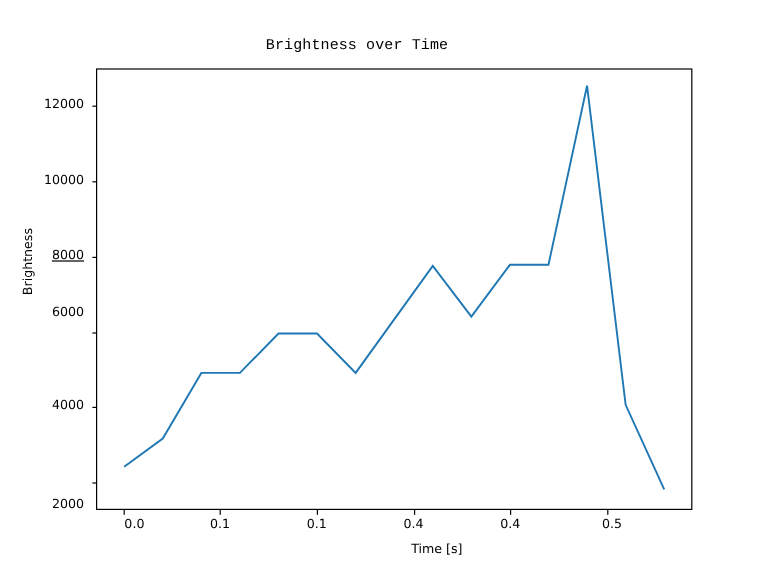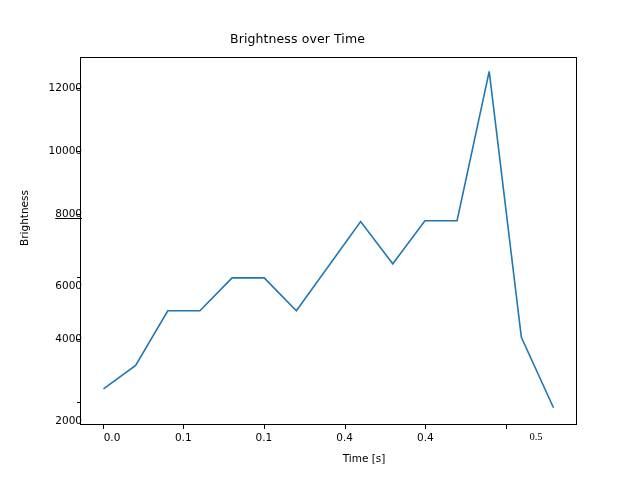--- a/index.html
+++ b/index.html
@@ -20,20 +20,21 @@
   }
   #chart-title {
     position: absolute;
     left: 0;
     top: 31px;
     width: 595px;
     text-align: center;
     font-size: 12.5px;
     color: #000000;
     letter-spacing: 0.1px;
+    font-family: Liberation Mono, monospace;
   }
   
   #plot-area {
     position: absolute;
     left: 80px;
     top: 57px;
     width: 497px;
     height: 368px;
     border: 1.0px solid #000000;
     box-sizing: border-box;
@@ -72,21 +73,20 @@
     margin-left: -22px;
   }
   .ticklabel-y {
     position: absolute;
     left: 0;
     width: 70px;
     text-align: right;
     font-size: 10.5px;
     color: #000000;
     margin-top: -7px;
-    padding-left: 12px;
   }
   #xlabel {
     position: absolute;
     left: 0;
     top: 452px;
     width: 640px;
     text-align: center;
     font-size: 10.5px;
     color: #000000;
     padding-left: 44px;
@@ -121,29 +121,29 @@
       <div class="ticklabel-x" style="left: 112px;">0.0</div>
       <div class="tick-x" style="left: 183.27px;"></div>
       <div class="ticklabel-x" style="left: 183.27px;">0.1</div>
       <div class="tick-x" style="left: 263.95px;"></div>
       <div class="ticklabel-x" style="left: 263.95px;">0.1</div>
       <div class="tick-x" style="left: 344.64px;"></div>
       <div class="ticklabel-x" style="left: 344.64px;">0.4</div>
       <div class="tick-x" style="left: 425.32px;"></div>
       <div class="ticklabel-x" style="left: 425.32px;">0.4</div>
       <div class="tick-x" style="left: 506px;"></div>
-      <div class="ticklabel-x" style="left: 536px; font-family: Liberation Serif, serif;">0.5</div>
+      <div class="ticklabel-x" style="left: 510px;">0.5</div>
     </div>
   <div id="y-ticks">
       <div class="tick-y" style="top: 402.35px;"></div>
       <div class="ticklabel-y" style="top: 421px;">2000</div>
       <div class="tick-y" style="top: 339.45px;"></div>
       <div class="ticklabel-y" style="top: 339.45px;">4000</div>
       <div class="tick-y" style="top: 276.54px;"></div>
-      <div class="ticklabel-y" style="top: 286px;">6000</div>
+      <div class="ticklabel-y" style="top: 261px;">6000</div>
       <div class="tick-y" style="top: 213.64px;"></div>
       <div class="ticklabel-y" style="top: 213.64px; text-decoration: underline;">8000</div>
       <div class="tick-y" style="top: 150.73px;"></div>
       <div class="ticklabel-y" style="top: 150.73px;">10000</div>
       <div class="tick-y" style="top: 87.82px;"></div>
       <div class="ticklabel-y" style="top: 87.82px;">12000</div>
     </div>
 
   <div id="xlabel">Time [s]</div>
   <div id="ylabel">Brightness</div>

